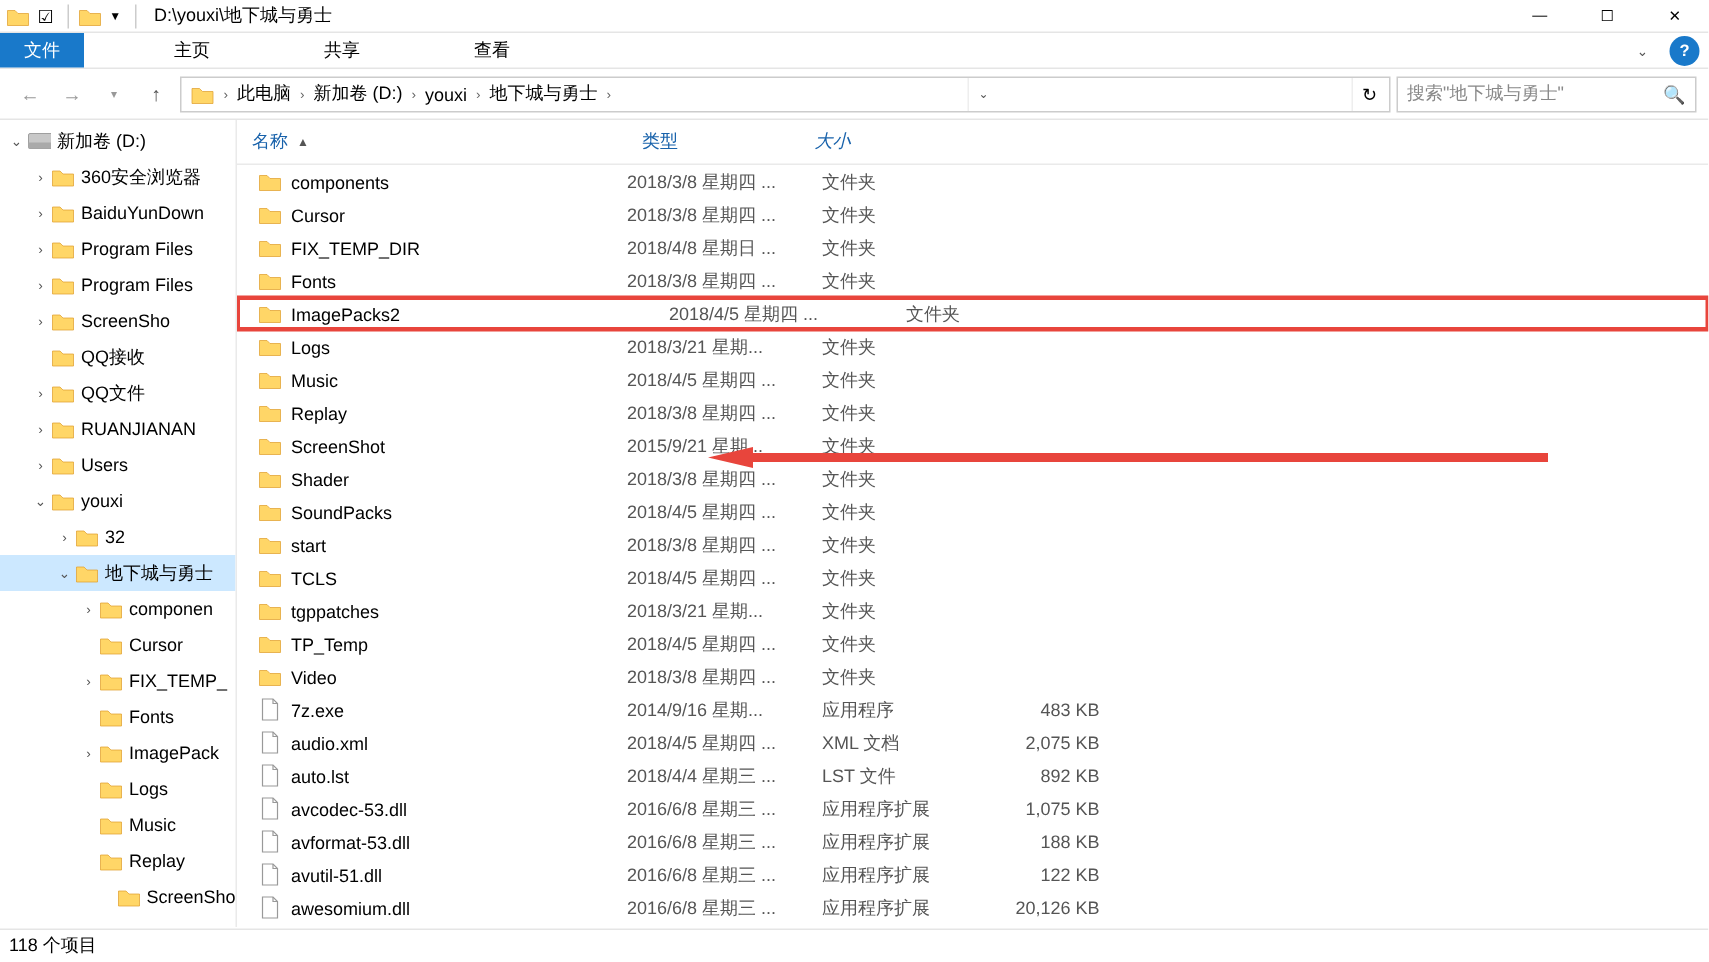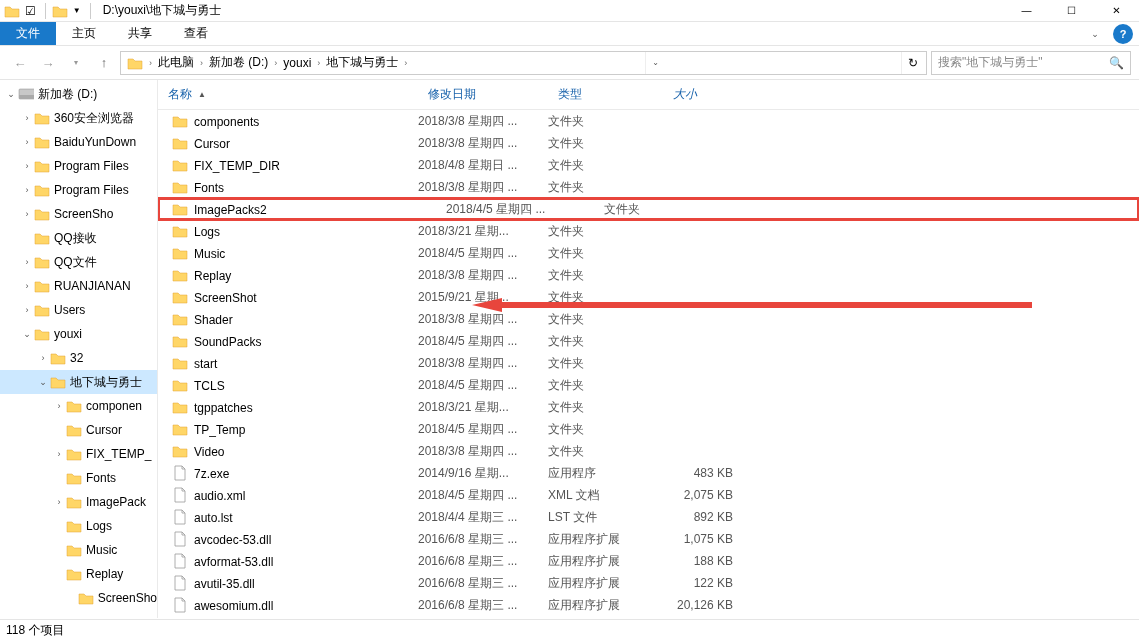--- a/index.html
+++ b/index.html
@@ -8,21 +8,21 @@
   .titlebar { height: 22px; display: flex; align-items: center; border-bottom: 1px solid #e5e5e5; }
   .titlebar .qat { display: flex; align-items: center; padding: 0 4px; gap: 2px; }
   .titlebar .qat-sep { width: 1px; height: 16px; background: #ccc; margin: 0 4px; }
   .titlebar .title { flex: 1; padding-left: 4px; }
   .winbtns { display: flex; height: 22px; }
   .winbtn { width: 45px; display: flex; align-items: center; justify-content: center; font-size: 10px; }
   .folder-icon-sm { width: 16px; height: 16px; display: inline-flex; align-items: center; justify-content: center; }
   
   .ribbon { height: 24px; display: flex; align-items: stretch; background: #fff; border-bottom: 1px solid #e5e5e5; }
   .ribbon .file-tab { background: #1979ca; color: #fff; padding: 0 16px; display: flex; align-items: center; }
-  .ribbon .rtab { padding: 0 16px; display: flex; align-items: center; }
+  .ribbon .rtab { padding: 0 16px; display: flex; align-items: center; margin-left: 44px; }
   .ribbon .spacer { flex: 1; }
   .ribbon .expand { width: 24px; display: flex; align-items: center; justify-content: center; }
   .ribbon .help { width: 20px; height: 20px; border-radius: 50%; background: #1979ca; color: #fff; display: flex; align-items: center; justify-content: center; margin: 2px 6px; font-weight: bold; font-size: 11px; }
   
   .navbar { height: 34px; display: flex; align-items: center; padding: 4px 8px; gap: 4px; border-bottom: 1px solid #e5e5e5; }
   .navbtn { width: 24px; height: 24px; display: flex; align-items: center; justify-content: center; color: #999; font-size: 13px; }
   .navbtn.en { color: #555; }
   .addr { flex: 1; height: 24px; border: 1px solid #ccc; display: flex; align-items: center; padding: 0 2px; }
   .addr .crumb { padding: 0 4px; display: flex; align-items: center; height: 100%; }
   .addr .sep { padding: 0 2px; color: #666; font-size: 9px; }
@@ -351,21 +351,20 @@
         </span>
         <span>ScreenSho</span>
       </div>
     </div>
   <div class="files">
     <div class="cols">
       <div class="col col-name">
           <span>名称</span>
           <span class="asc">▲</span>
         </div>
-      <div class="col col-date">修改日期</div>
       <div class="col col-type">类型</div>
       <div class="col col-size">大小</div>
     </div>
     <div class="list" id="filelist">
         <div class="row">
           <div class="c-name">
             <span class="fic">
               <svg class="folder-svg">
                 <use href="#folder-g"></use>
               </svg>
@@ -636,21 +635,21 @@
           <div class="c-type">应用程序扩展</div>
           <div class="c-size">188 KB</div>
         </div>
         <div class="row">
           <div class="c-name">
             <span class="fic">
               <svg class="file-svg">
                 <use href="#file-g"></use>
               </svg>
             </span>
-            <span>avutil-35.dll</span>
+            <span>avutil-51.dll</span>
           </div>
           <div class="c-date">2016/6/8 星期三 ...</div>
           <div class="c-type">应用程序扩展</div>
           <div class="c-size">122 KB</div>
         </div>
         <div class="row">
           <div class="c-name">
             <span class="fic">
               <svg class="file-svg">
                 <use href="#file-g"></use>

